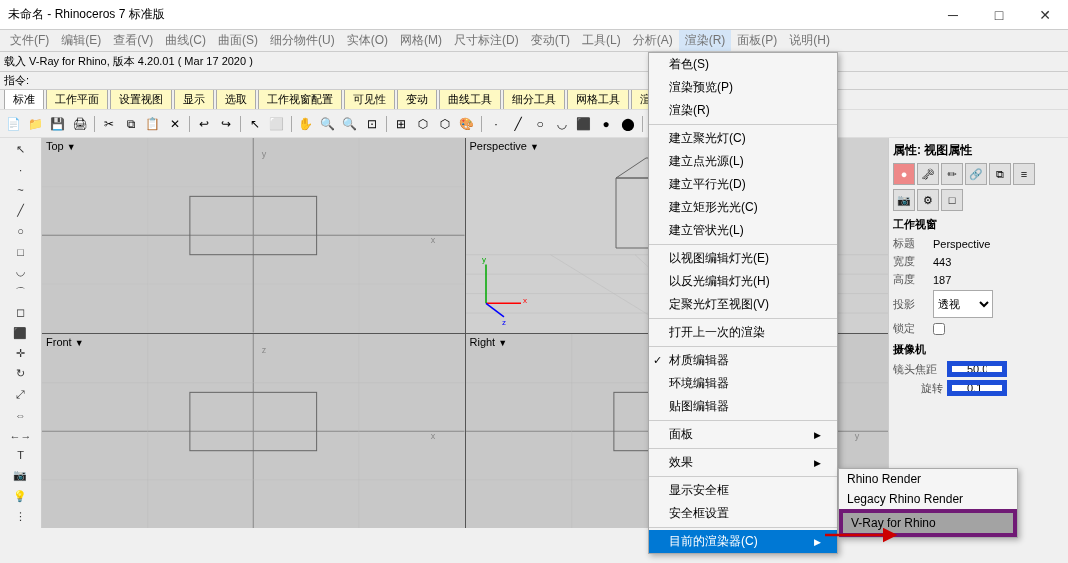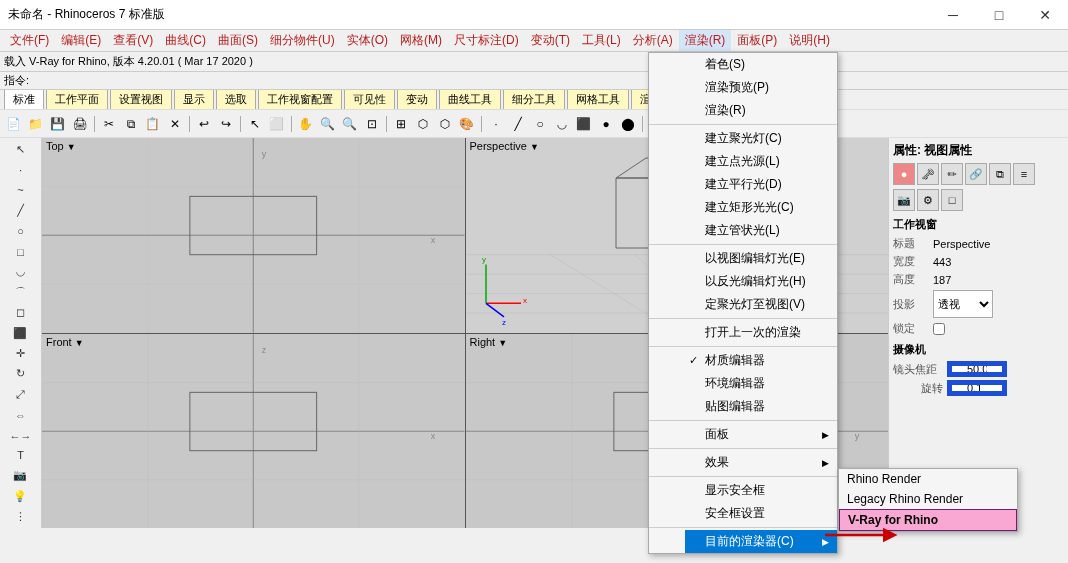--- a/index.html
+++ b/index.html
@@ -49,21 +49,21 @@
       background: #f0f0f0;
       display: flex;
       align-items: center;
       border-bottom: 1px solid #ccc;
       padding: 0 4px;
     }
     .menu-item {
       padding: 2px 6px;
       cursor: pointer;
       font-size: 12px;
-      color: #b91c1c;
+      color: #737373;
       white-space: nowrap;
     }
     .menu-item.active { background: #d4e5f7; }
 
     
     #cmd-bar {
       height: 20px;
       background: #f0f0f0;
       border-bottom: 1px solid #ccc;
       display: flex;
@@ -259,29 +259,28 @@
       left: 648px;
       width: 190px;
       background: #f5f5f5;
       border: 1px solid #aaa;
       box-shadow: 2px 2px 6px rgba(0,0,0,0.3);
       z-index: 200;
       pointer-events: auto;
     }
 
     .menu-dropdown-item {
-      padding: 3px 8px 3px 20px;
+      padding: 3px 16px 3px 20px;
       cursor: pointer;
       font-size: 12px;
       white-space: nowrap;
       position: relative;
       display: flex;
       align-items: center;
       justify-content: space-between;
-      margin-left: 36px;
     }
     .menu-dropdown-item.has-check::before {
       content: '✓';
       position: absolute;
       left: 4px;
       font-size: 11px;
     }
     .menu-dropdown-item.highlighted {
       background: #0078d4;
       color: #fff;
@@ -621,21 +620,21 @@
     <div class="menu-dropdown-item">显示安全框</div>
     <div class="menu-dropdown-item">安全框设置</div>
     <div class="menu-separator"></div>
     <div class="menu-dropdown-item highlighted">目前的渲染器(C) <span class="submenu-arrow">▶</span></div>
 
   </div>
 
   <div id="renderer-submenu" style="top: 468px;">
     <div class="submenu-item">Rhino Render</div>
     <div class="submenu-item">Legacy Rhino Render</div>
-    <div class="submenu-item" style="border: 1px solid #701a75; background:#f9a8d4; font-weight:bold;">V-Ray for Rhino</div>
+    <div class="submenu-item" style="border: 4px solid #701a75; background:#a3a3a3; font-weight:normal;">V-Ray for Rhino</div>
   </div>
 
   <div id="red-arrow">
     <svg width="80" height="30">
       <defs>
         <marker id="arrowhead" markerWidth="6" markerHeight="6" refX="3" refY="3" orient="auto">
           <polygon points="0 0, 6 3, 0 6" fill="#cc0000"></polygon>
         </marker>
       </defs>
       <line x1="5" y1="15" x2="70" y2="15" stroke="#cc0000" stroke-width="2.5" marker-end="url(#arrowhead)"></line>

